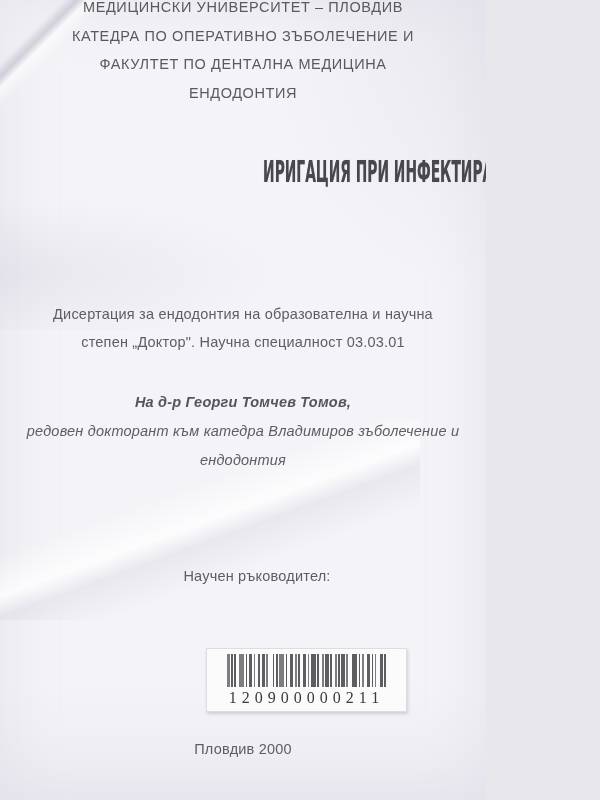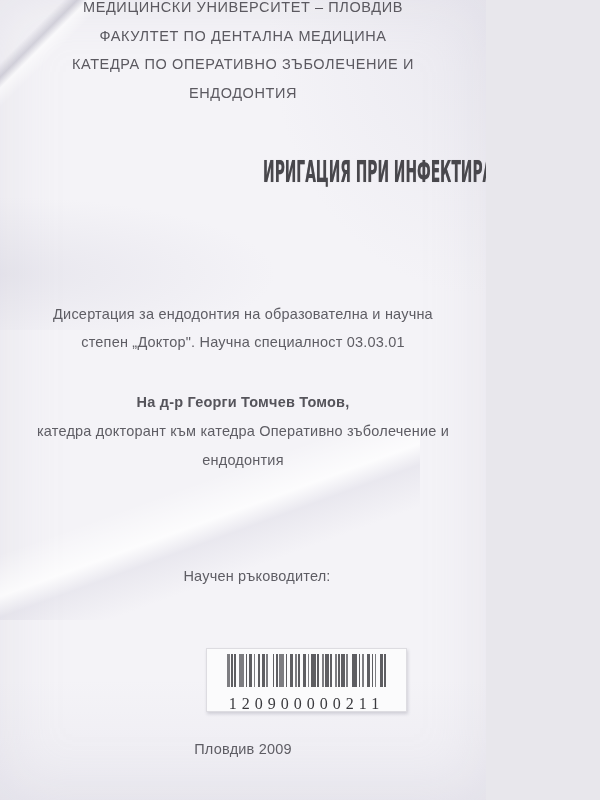--- a/index.html
+++ b/index.html
@@ -42,71 +42,71 @@
           color: var(--header-text, #5b5960); }
 
   .title { top: 152px; margin: 0; font-weight: bold; font-size: 31px; line-height: 38px;
            font-family: "DejaVu Sans", sans-serif; color: var(--title-text, #48474c);
            text-shadow: 0 0 1px rgba(72,71,76,.45); }
   .title .fit { display: inline-block; white-space: nowrap; transform-origin: 50% 50%; }
 
   .bodytext { font-size: 14.5px; line-height: 28px; letter-spacing: .2px;
               color: var(--body-text, #5e5d64); }
   .thesis { top: 300px; }
-  .author { top: 388px; line-height: 29px; }
+  .author { top: 388px; line-height: 29px; font-style: italic; }
   .superv { top: 562px; padding-left: 28px; }
   .bold   { font-weight: bold; color: var(--bold-text, #55545b); }
 
   .barcode-label {
     position: absolute; left: 206px; top: 648px; width: 201px; height: 64px;
     background: var(--label-bg, #fbfbfc);
     border: 1px solid var(--label-border, #dddce1);
     box-shadow: 1px 2px 3px rgba(130,128,145,.30);
     box-sizing: border-box; text-align: center;
   }
   .bars { margin: 5px auto 0; width: 160px; height: 33px; display: flex; align-items: stretch; }
   .bars span { flex: none; }
   .barcode-number {
-    margin-top: 8px; font-family: "Liberation Serif", serif;
+    margin-top: 2px; font-family: "Liberation Serif", serif;
     font-size: 16px; letter-spacing: 5px; 
     color: var(--barcode-number, #3a3a3e);
   }
 
   .footer { top: 735px; }
 </style>
 </head>
 <body>
 
 <div class="page">
 
   <div class="crease c1"></div>
   <div class="crease c2"></div>
   <div class="crease c3"></div>
   <div class="crease c4"></div>
   <div class="crease c5"></div>
 
   <header class="block inst">
     <div>МЕДИЦИНСКИ УНИВЕРСИТЕТ – ПЛОВДИВ</div>
+    <div>КАТЕДРА ПО ОПЕРАТИВНО ЗЪБОЛЕЧЕНИЕ И</div>
     <div>ФАКУЛТЕТ ПО ДЕНТАЛНА МЕДИЦИНА</div>
-    <div>КАТЕДРА ПО ОПЕРАТИВНО ЗЪБОЛЕЧЕНИЕ И</div>
     <div>ЕНДОДОНТИЯ</div>
   </header>
 
   <h1 class="block title">
     <div><span class="fit" style="transform: scaleX(0.446);">ИРИГАЦИЯ ПРИ ИНФЕКТИРАНИ КОРЕНОВИ КАНАЛИ.</span></div>
   </h1>
 
   <section class="block bodytext thesis">
     <div>Дисертация за ендодонтия на образователна и научна</div>
     <div>степен „Доктор". Научна специалност 03.03.01</div>
   </section>
 
   <section class="block bodytext author">
     <div class="bold">На д-р Георги Томчев Томов,</div>
-    <div>катедра докторант към катедра Оперативно зъболечение и</div>
+    <div>редовен докторант към катедра Владимиров зъболечение и</div>
     <div>ендодонтия</div>
   </section>
 
   <section class="block bodytext superv">
     <div>Научен ръководител:</div>
   </section>
 
   <div class="barcode-label">
     <div class="bars" id="bars">
         <span style="width: 3.2px; margin-right: 1.6px; background: var(--bar-light);"></span>
@@ -143,16 +143,16 @@
         <span style="width: 3.2px; margin-right: 1.6px; background: var(--bar-dark);"></span>
         <span style="width: 1.6px; margin-right: 1.6px; background: var(--bar-dark);"></span>
         <span style="width: 1.6px; margin-right: 3.2px; background: var(--bar-light);"></span>
         <span style="width: 3.2px; margin-right: 1.6px; background: var(--bar-dark);"></span>
         <span style="width: 1.6px; margin-right: 0px; background: var(--bar-dark);"></span>
       </div>
     <div class="barcode-number">120900000211</div>
   </div>
 
   <footer class="block bodytext footer">
-    <div>Пловдив 2009</div>
+    <div>Пловдив 2000</div>
   </footer>
 
 </div>
 
 </body></html>

